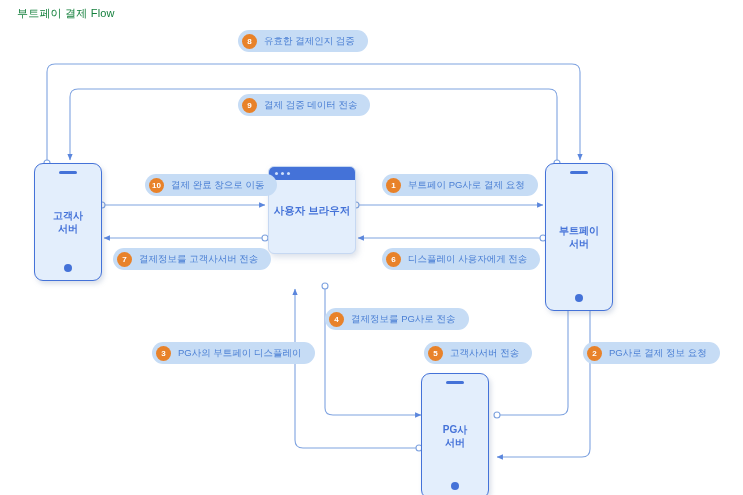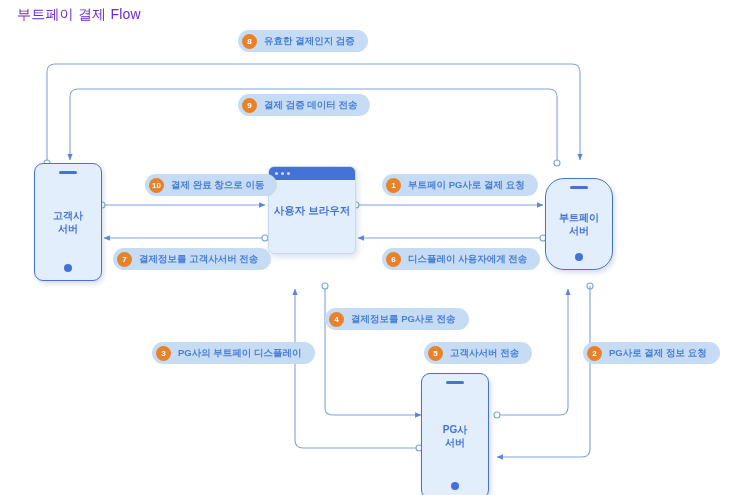--- a/index.html
+++ b/index.html
@@ -8,21 +8,21 @@
     background:#ffffff;
     font-family:"Liberation Sans","DejaVu Sans",sans-serif;
     overflow:hidden;
     position:relative;
   }
   #canvas{position:absolute;inset:0;width:743px;height:495px;}
   #svg-layer{position:absolute;left:0;top:0;width:743px;height:495px;}
 
   .page-title{
     position:absolute;left:17px;top:6px;
-    font-size:14px;color:#6d28d9;letter-spacing:.2px;
+    font-size:11px;color:#15803d;letter-spacing:.2px;
     white-space:nowrap;
   }
 
   
   .phone{
     position:absolute;
     border:1.6px solid #4472d8;
     border-radius:9px;
     background:#e3eefc;
     box-shadow:2px 3px 5px rgba(120,140,175,.28);
@@ -77,21 +77,21 @@
     white-space:nowrap;
   }
   .pill .num{
     width:15px;height:15px;min-width:15px;border-radius:50%;
     background:#e8822a;color:#fff;
     font-size:8px;font-weight:700;
     display:flex;align-items:center;justify-content:center;
     margin-right:7px;
   }
   .pill .txt{
-    font-size:9.5px;color:#4a7fd4;font-weight:700;line-height:1;
+    font-size:9.5px;color:#4a7fd4;font-weight:400;line-height:1;
   }
 </style>
 </head>
 <body>
 
 <div id="canvas">
 
   <div class="page-title">부트페이 결제 Flow</div>
 
   <svg id="svg-layer" viewBox="0 0 743 495" xmlns="http://www.w3.org/2000/svg">
@@ -144,21 +144,21 @@
 
   <div class="browser" style="left:268px;top:166px;width:88px;height:88px;">
     <div class="titlebar">
       <i></i>
       <i></i>
       <i></i>
     </div>
     <div class="node-label">사용자 브라우저</div>
   </div>
 
-  <div class="phone" style="left:545px;top:178px;width:68px;height:92px;border-radius:19px;">
+  <div class="phone" style="left:545px;top:163px;width:68px;height:148px;">
     <span class="speaker"></span>
     <div class="node-label">부트페이
 서버</div>
     <span class="homedot"></span>
   </div>
 
   <div class="phone" style="left:421px;top:373px;width:68px;height:126px;">
     <span class="speaker"></span>
     <div class="node-label">PG사
 서버</div>

